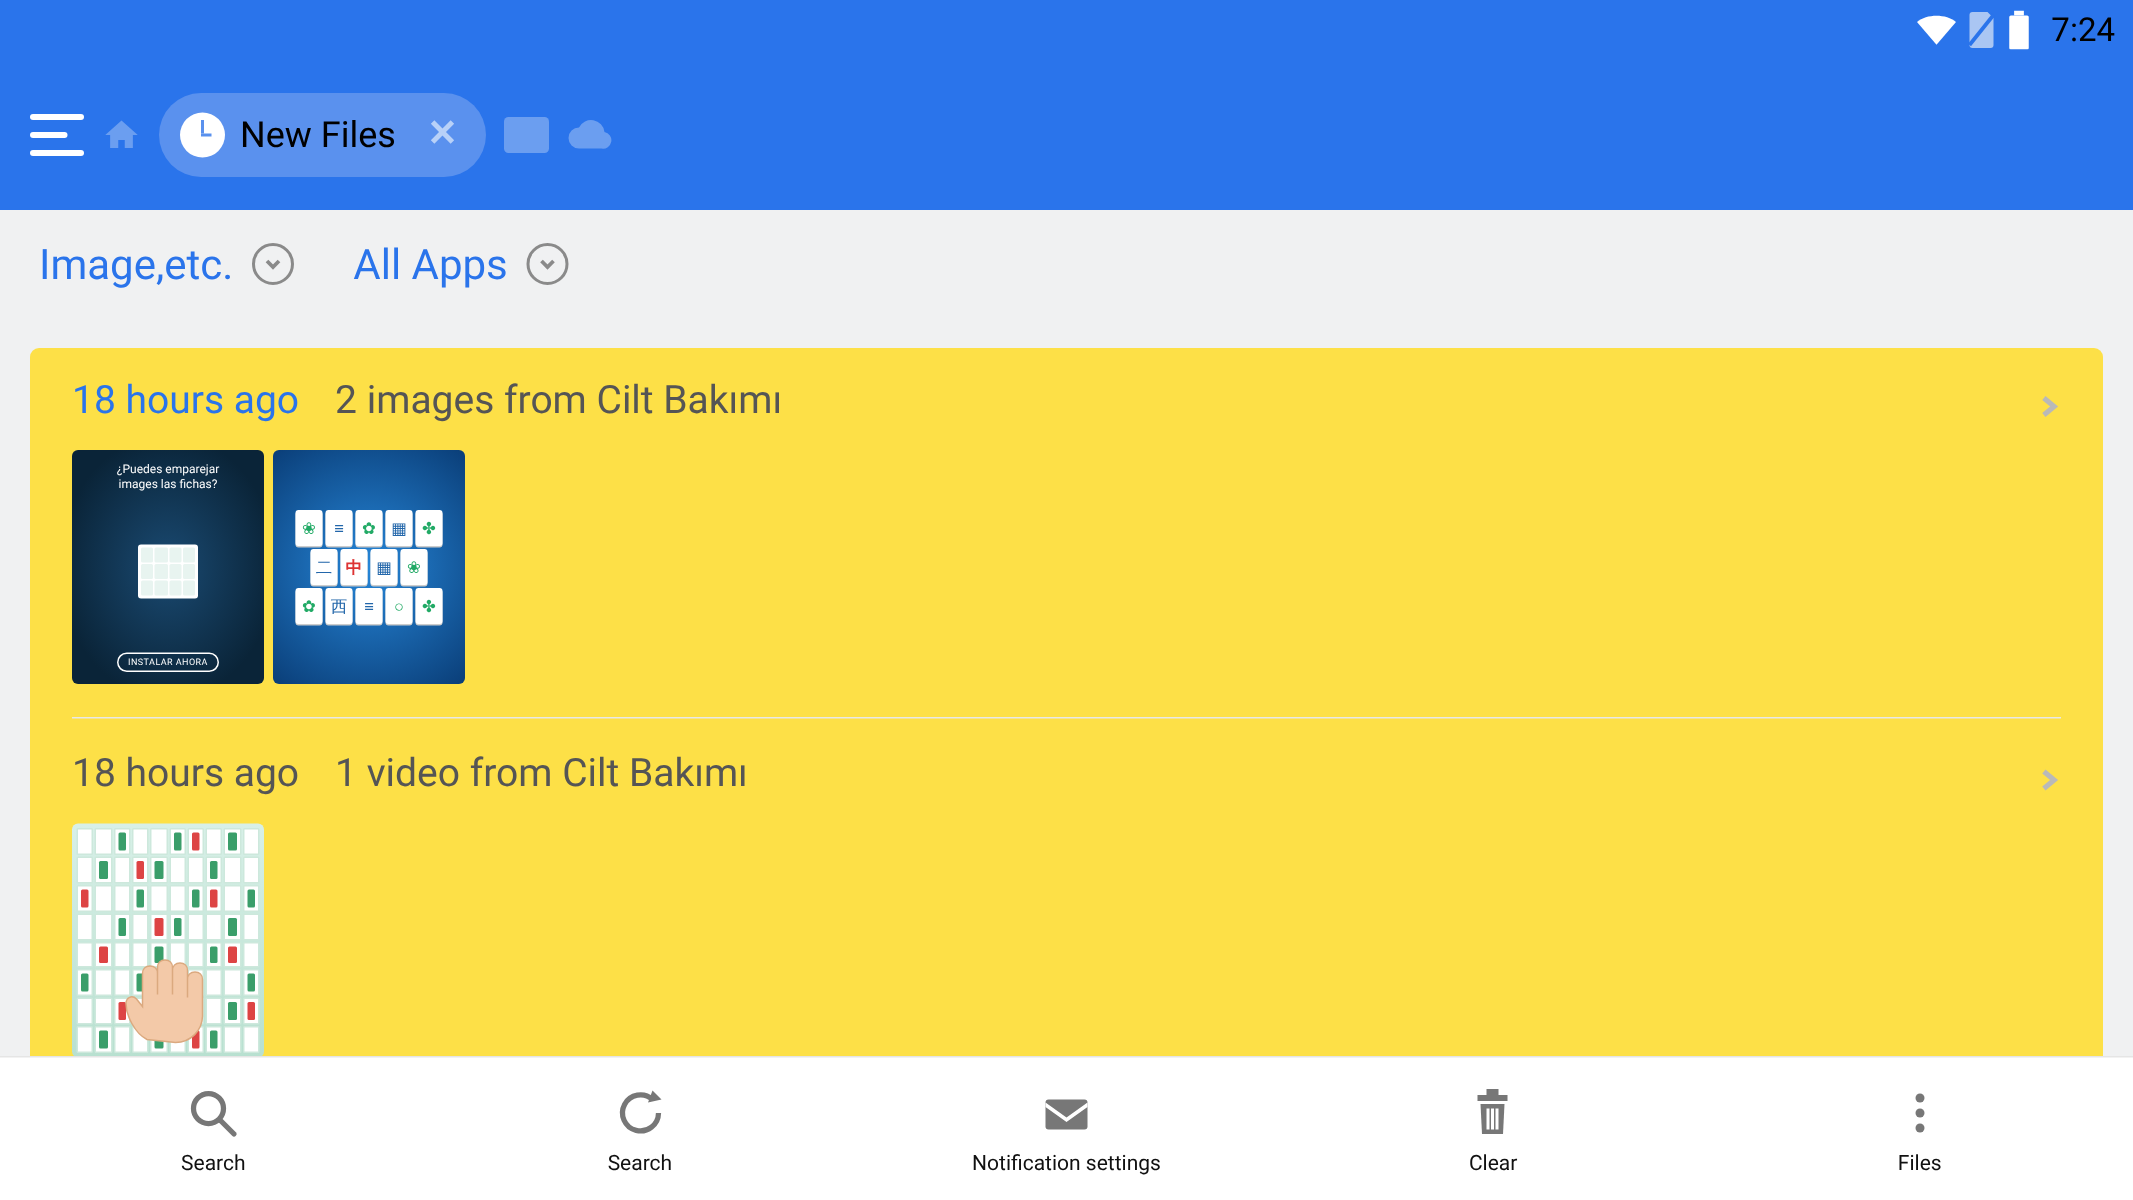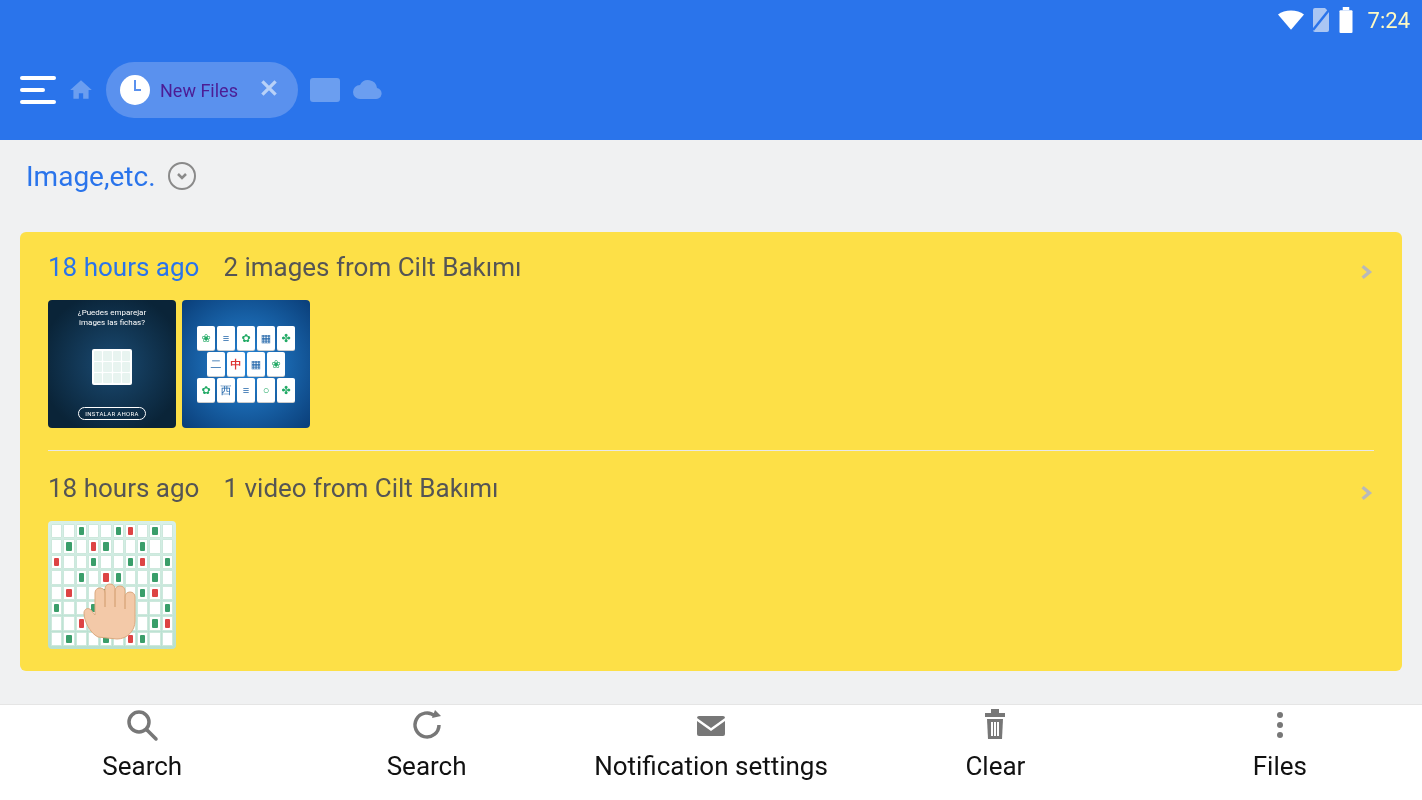--- a/index.html
+++ b/index.html
@@ -6,21 +6,21 @@
 html, body { width: 1422px; height: 800px; overflow: hidden; background: #f0f1f2; }
 
 
 .status-bar {
   height: 40px;
   background: #2a74eb;
   display: flex;
   align-items: center;
   justify-content: flex-end;
   padding: 0 12px;
-  color: #fef9c3;
+  color: #000000;
 }
 .status-bar .icons { display: flex; align-items: center; gap: 6px; }
 .status-bar .time { font-size: 22px; font-weight: 400; margin-left: 8px; }
 
 
 .header {
   height: 100px;
   background: #2a74eb;
   display: flex;
   align-items: center;
@@ -39,21 +39,21 @@
   height: 56px;
   border-radius: 28px;
   display: flex;
   align-items: center;
   padding: 0 18px 0 14px;
   gap: 10px;
 }
 .tab-chip .clock-circle { width: 30px; height: 30px; background: #fff; border-radius: 50%; position: relative; }
 .tab-chip .clock-circle::before { content: ''; position: absolute; width: 2px; height: 9px; background: #5a91ee; top: 5px; left: 14px; }
 .tab-chip .clock-circle::after { content: ''; position: absolute; width: 7px; height: 2px; background: #5a91ee; top: 14px; left: 14px; }
-.tab-chip .label { color: #4c1d95; font-size: 18px; font-weight: 400; }
+.tab-chip .label { color: #000000; font-size: 24px; font-weight: 400; }
 .tab-chip .close { margin-left: 10px; }
 .tab-chip .close svg { width: 22px; height: 22px; stroke: #b8d1f8; stroke-width: 3; fill: none; }
 
 .header-icon { display: flex; align-items: center; }
 .header-icon svg { fill: #6b9ef0; }
 
 
 .filter-bar {
   height: 72px;
   background: #f0f1f2;
@@ -75,21 +75,21 @@
 }
 .group { padding-bottom: 22px; border-bottom: 1px solid #e8e8e8; margin-bottom: 22px; position: relative; }
 .group:last-child { border-bottom: none; margin-bottom: 0; }
 .group-header { display: flex; align-items: center; gap: 24px; font-size: 26px; margin-bottom: 18px; position: relative; }
 .group-header .time-label { color: #2a74eb; }
 .group-header .desc { color: #555; }
 .group-header .chev-right { position: absolute; right: 0; top: 4px; }
 .group-header .chev-right svg { width: 16px; height: 16px; stroke: #b9b9b9; stroke-width: 3; fill: none; }
 
 .thumbs { display: flex; gap: 6px; }
-.thumb { width: 128px; height: 128px; border-radius: 4px; overflow: hidden; }
+.thumb { width: 128px; height: 156px; border-radius: 4px; overflow: hidden; }
 
 
 .thumb-promo {
   background: radial-gradient(ellipse at center, #1a4a72 0%, #0a2438 80%);
   display: flex; flex-direction: column; align-items: center; justify-content: space-between;
   padding: 8px 6px;
 }
 .thumb-promo .t-text { color:#fff; font-size:8px; text-align:center; line-height:1.2; }
 .thumb-promo .mini-board { width: 40px; height: 36px; background:#fff; border-radius:2px; display:grid; grid-template-columns:repeat(4,1fr); grid-template-rows:repeat(3,1fr); gap:1px; padding:2px; }
 .thumb-promo .mini-board span { background:#e8f4f0; border-radius:1px; }
@@ -119,22 +119,22 @@
 .hand-grid span:nth-child(7n)::before { content:''; position:absolute; inset:2px; background:#d44; border-radius:1px; }
 .hand-overlay { position:absolute; bottom:8px; left:30px; width:70px; height:64px; }
 .hand-overlay svg { width:100%; height:100%; }
 
 
 .bottom-bar {
   height: 96px; background: #fff; border-top: 1px solid #e5e5e5;
   display: flex;
 }
 .bottom-item {
-  flex: 1; display: flex; flex-direction: column; align-items: center; justify-content: flex-start;
-  gap: 6px; font-size: 26px; color: #111; cursor: pointer;
+  flex: 1; display: flex; flex-direction: column; align-items: center; justify-content: center;
+  gap: 6px; font-size: 14px; color: #111; cursor: pointer;
 }
 .bottom-item .icon-wrap { height: 40px; display: flex; align-items: center; justify-content: center; }
 .bottom-item svg { width: 36px; height: 36px; }
 .bottom-item .grey { fill: #777; }
 .bottom-item .grey-stroke { stroke: #777; }
 </style>
 </head>
 <body>
 
 <div class="status-bar">
@@ -182,20 +182,28 @@
   <div class="header-icon">
     <svg width="30" height="22" viewBox="0 0 30 22">
         <path fill="#6b9ef0" d="M8 20 a7 7 0 0 1 0-14 a9 9 0 0 1 17 3 a5.5 5.5 0 0 1 -2 11 z"></path>
       </svg>
   </div>
 </div>
 
 <div class="filter-bar">
   <div class="filter-item">
     <span>Image,etc.</span>
+    <span class="chev-circle">
+      <svg viewBox="0 0 14 14">
+          <path d="M3 5 L7 9 L11 5"></path>
+        </svg>
+    </span>
+  </div>
+  <div class="filter-item">
+    <span>All Apps</span>
     <span class="chev-circle">
       <svg viewBox="0 0 14 14">
           <path d="M3 5 L7 9 L11 5"></path>
         </svg>
     </span>
   </div>
 </div>
 
 <div class="content">
   <div class="card">

